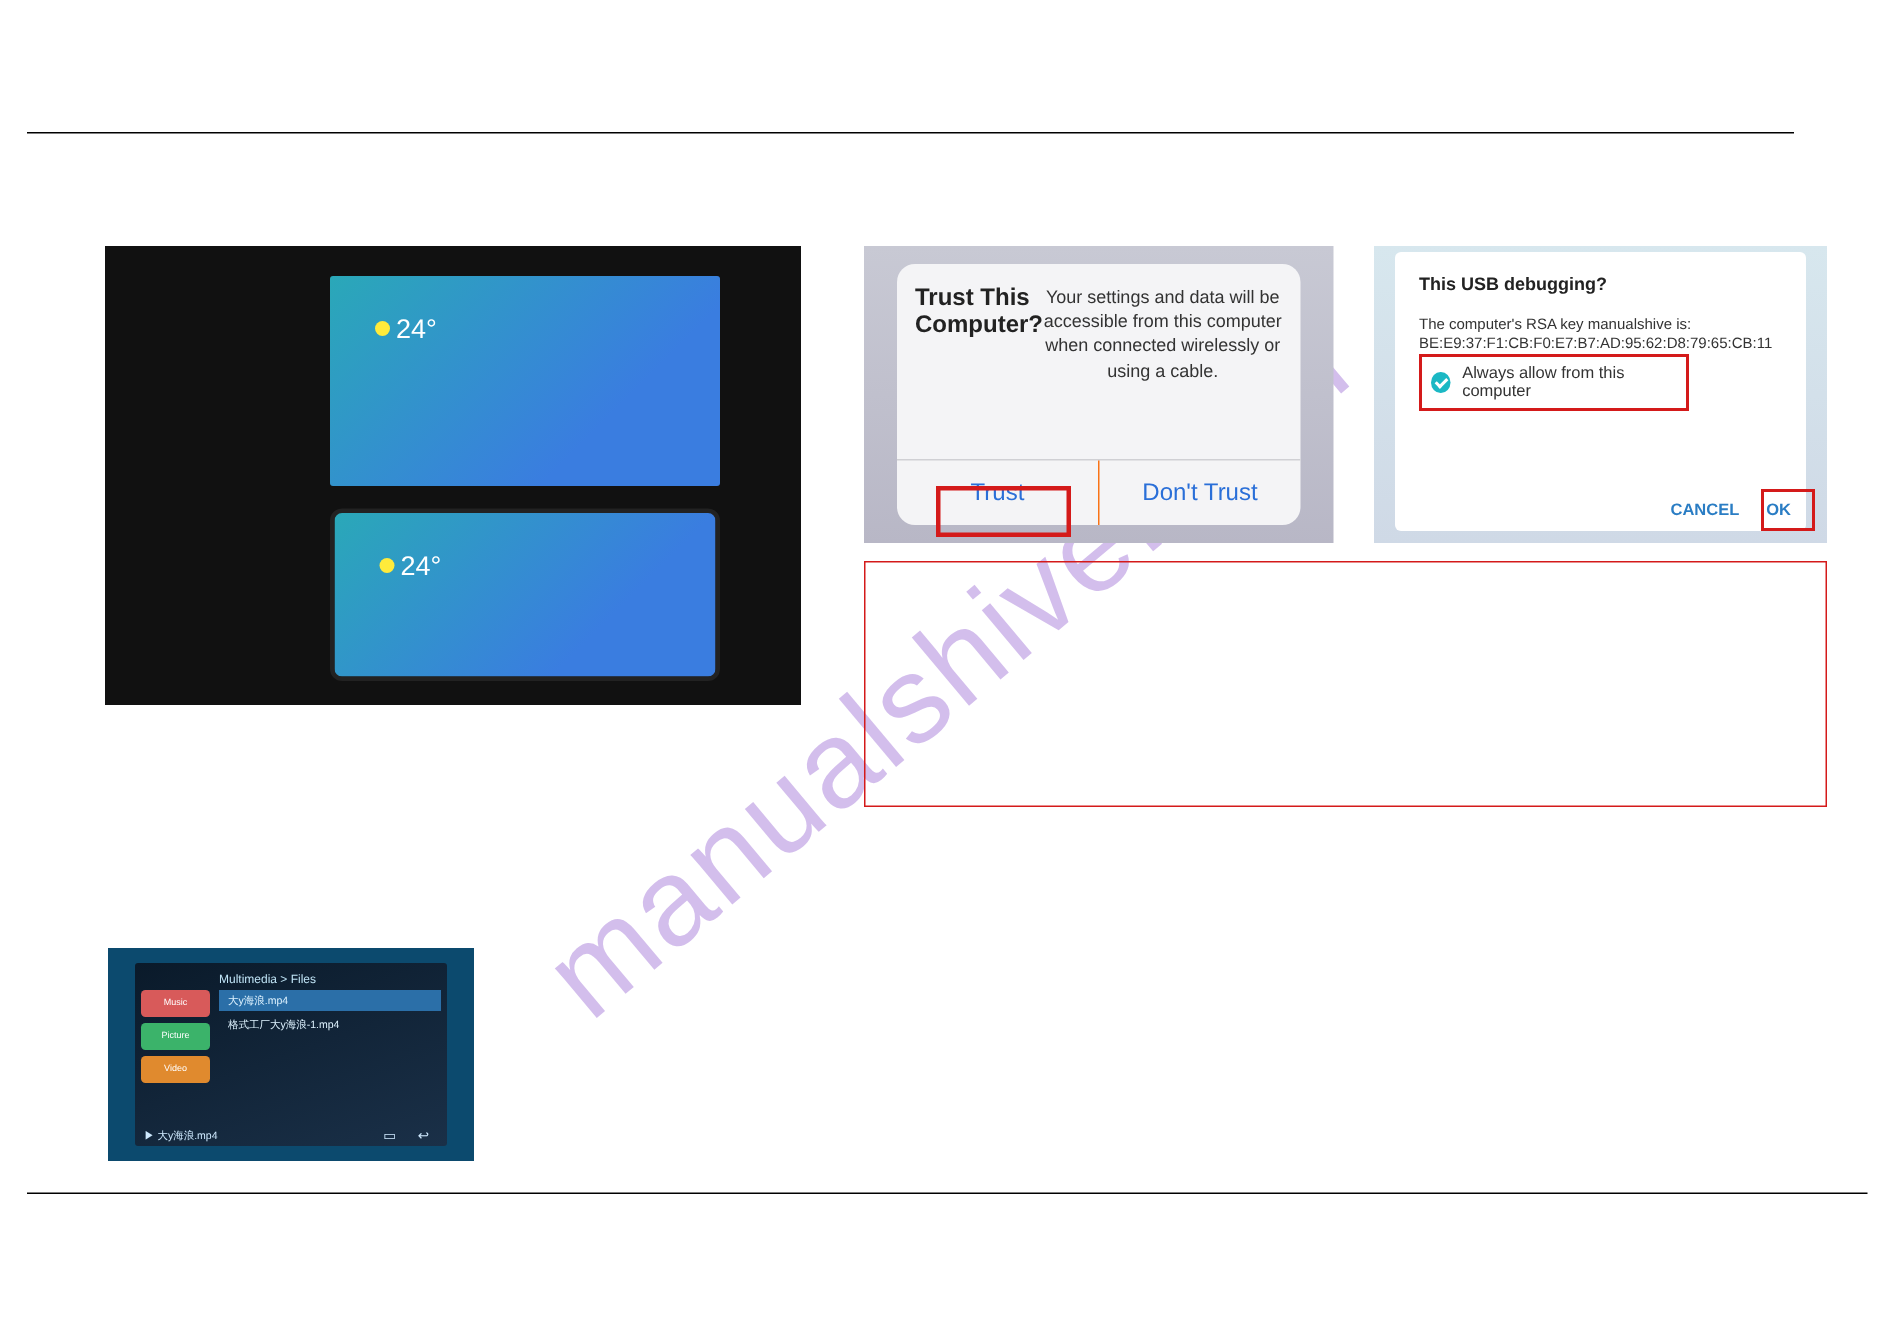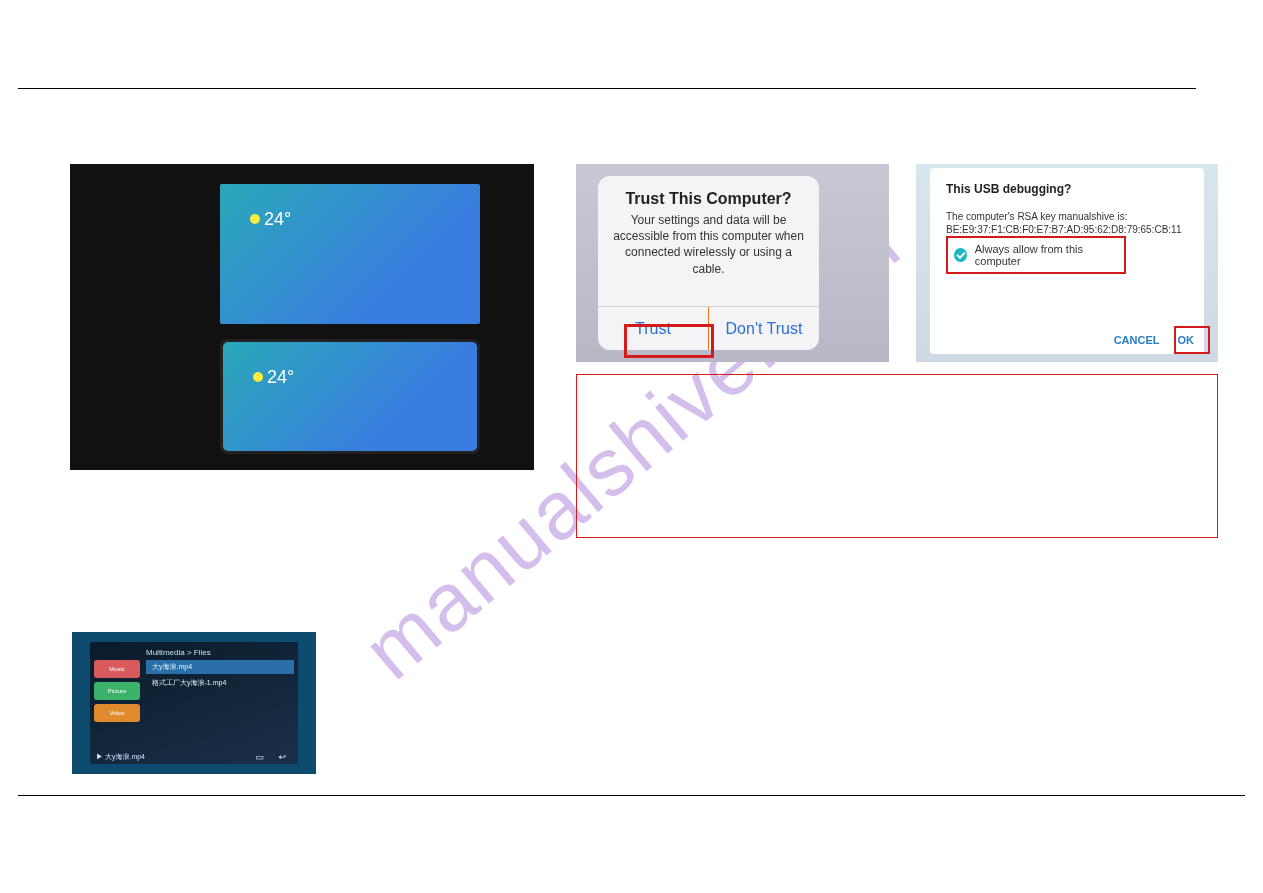--- a/index.html
+++ b/index.html
@@ -73,24 +73,24 @@
     position: absolute;
     top: 164px;
     left: 576px;
     width: 313px;
     height: 198px;
     background: linear-gradient(180deg, #c8c9d4, #b8b7c6);
     overflow: hidden;
   }
   .trust-card {
     position: absolute;
-    top: 12px; left: 22px; width: 221px; height: 174px;
+    top: 12px; left: 22px; width: 269px; height: 174px;
     background: #f4f4f6;
     border-radius: 12px;
-    display: flex; flex-direction: column; align-items: center;
+    display: flex; flex-direction: row; 
     padding: 14px 12px 0 12px;
   }
   .trust-title { font-size: 16px; font-weight: 700; color: #222; margin-bottom: 4px; }
   .trust-body { font-size: 12px; color: #333; text-align: center; line-height: 1.35; }
   .trust-btns {
     position:absolute; bottom:0; left:0; right:0; height:44px;
     border-top:1px solid #d0d0d4; display:flex;
   }
   .trust-btn { flex:1; display:flex; align-items:center; justify-content:center; font-size:16px; color:#2a6fd8; }
   .trust-btn:first-child { border-right:1px solid #f97316; }

